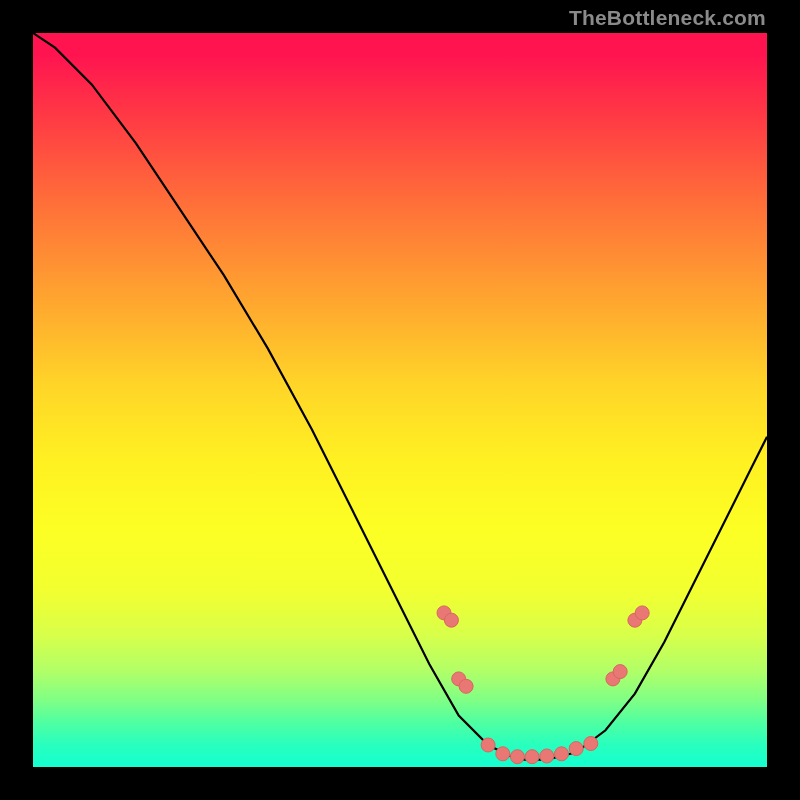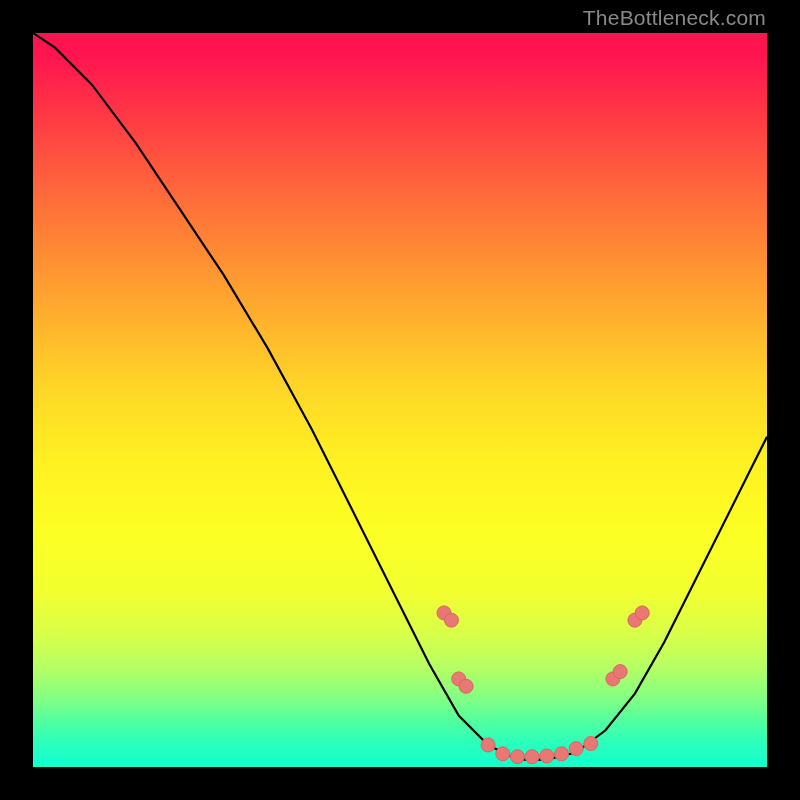--- a/index.html
+++ b/index.html
@@ -33,21 +33,21 @@
       #4effa2 94%,
       #28ffbe 97%,
       #14ffd0 100%);
   }
   .watermark {
     position: absolute;
     top: 6px;
     right: 34px;
     color: #8a8a8a;
     font-size: 21px;
-    font-weight: 400;
+    font-weight: 700;
     letter-spacing: 0.2px;
   }
   svg.curve {
     position: absolute;
     left: 0;
     top: 0;
     width: 734px;
     height: 734px;
   }
   .marker {

